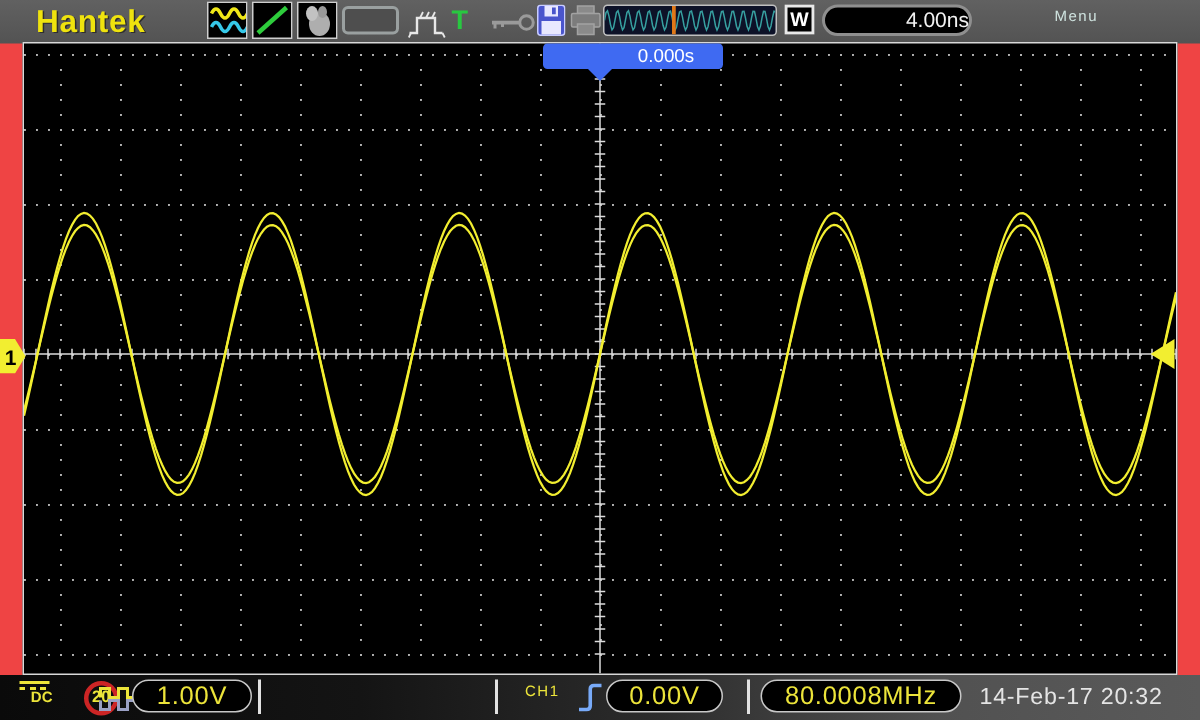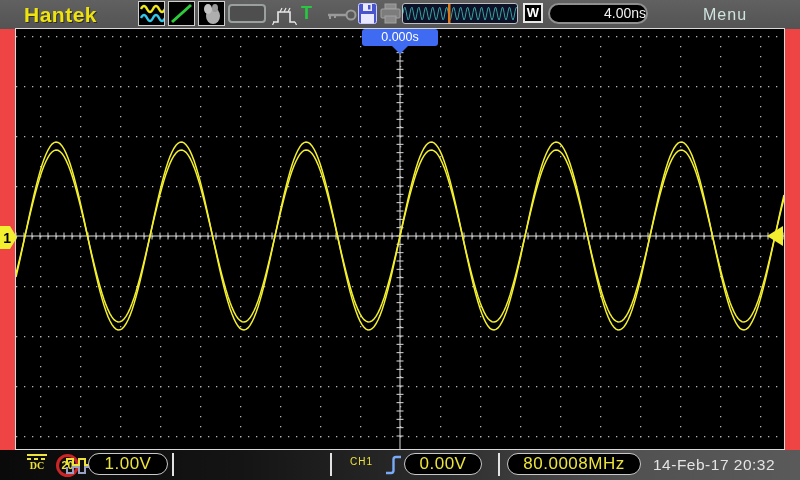--- a/index.html
+++ b/index.html
@@ -13,37 +13,37 @@
   .sqbtn{top:1px;width:27px;height:25px;background:#000;border:1px solid #cfcfcf;box-sizing:border-box;}
   .emptybox{left:228px;top:4px;width:38px;height:19px;border:2px solid #9aa0a0;border-radius:4px;
         background:#4e4e4e;box-sizing:border-box;}
   .t-ind{left:301px;top:3px;font-size:18px;font-weight:bold;color:#28c840;}
   .minimap{left:402px;top:3px;width:116px;height:21px;background:#0d1228;border:1px solid #c0c0c0;
         border-radius:3px;box-sizing:border-box;}
   .wbox{left:523px;top:3px;width:20px;height:20px;background:#000;border:2px solid #e8e8e8;
         box-sizing:border-box;color:#fff;font-size:13px;font-weight:bold;text-align:center;line-height:16px;}
   .tb-pill{left:548px;top:3px;width:100px;height:21px;background:#000;border:2px solid #8f8f8f;
         border-radius:12px;box-sizing:border-box;color:#f2f2f2;font-size:14px;text-align:right;line-height:17px;}
-  .menu{left:703px;top:6px;font-size:16px;color:#cfe3df;letter-spacing:1px;}
+  .menu{left:703px;top:6px;font-size:10px;color:#cfe3df;letter-spacing:1px;}
   
   #screen{left:15px;top:28px;width:770px;height:422px;background:#000;
         border:1px solid #d9d9d9;box-sizing:border-box;}
   #wavesvg{position:absolute;left:0;top:0;}
   .callout{left:362px;top:29px;width:76px;height:17px;background:#3f6af2;border-radius:3px;
-        color:#fff;font-size:12.5px;text-align:center;line-height:17px;}
+        color:#fff;font-size:12.5px;text-align:center;line-height:17px;padding-left:44px;}
   .callout-tip{left:392px;top:46px;width:0;height:0;border-left:8px solid transparent;
         border-right:8px solid transparent;border-top:8px solid #3f6af2;}
   .ch-marker{left:0px;top:226px;width:18px;height:23px;}
   
   #bottombar{left:0;top:450px;width:800px;height:30px;
         background:linear-gradient(90deg,#0a0a0a 0%,#141414 30%,#2c2c2c 55%,#515151 78%,#5a5a5a 100%);}
   .pill{top:3px;height:22px;background:#000;border:1.5px solid #c8c8c8;border-radius:11px;
         box-sizing:border-box;color:#ece43a;font-size:17px;text-align:center;line-height:19px;letter-spacing:.5px;}
   .sep{top:3px;width:2px;height:23px;background:#e2e2e2;}
-  .dc-icon{left:25px;top:4px;width:24px;color:#ece43a;font-size:10px;font-weight:bold;text-align:center;line-height:9px;font-family:Liberation Serif, serif;}
+  .dc-icon{left:11px;top:4px;width:24px;color:#ece43a;font-size:10px;font-weight:bold;text-align:right;line-height:9px;}
   .dc-solid{width:20px;height:2px;background:#ece43a;margin:0 auto 2px auto;}
   .dc-dash{width:20px;height:2px;margin:0 auto 1px auto;
         background:repeating-linear-gradient(90deg,#ece43a 0 4px,transparent 4px 7px);}
   .bw-circle{left:56px;top:4px;width:23px;height:23px;border:3px solid #cc2525;border-radius:50%;
         box-sizing:border-box;color:#ece43a;font-size:11px;font-weight:bold;text-align:center;line-height:17px;}
   .ch-label{left:350px;top:6px;font-size:10px;color:#ece43a;letter-spacing:1px;}
   .date{left:653px;top:6px;font-size:15.5px;color:#e4e4e4;letter-spacing:.5px;}
 </style>
 </head>
 <body>

